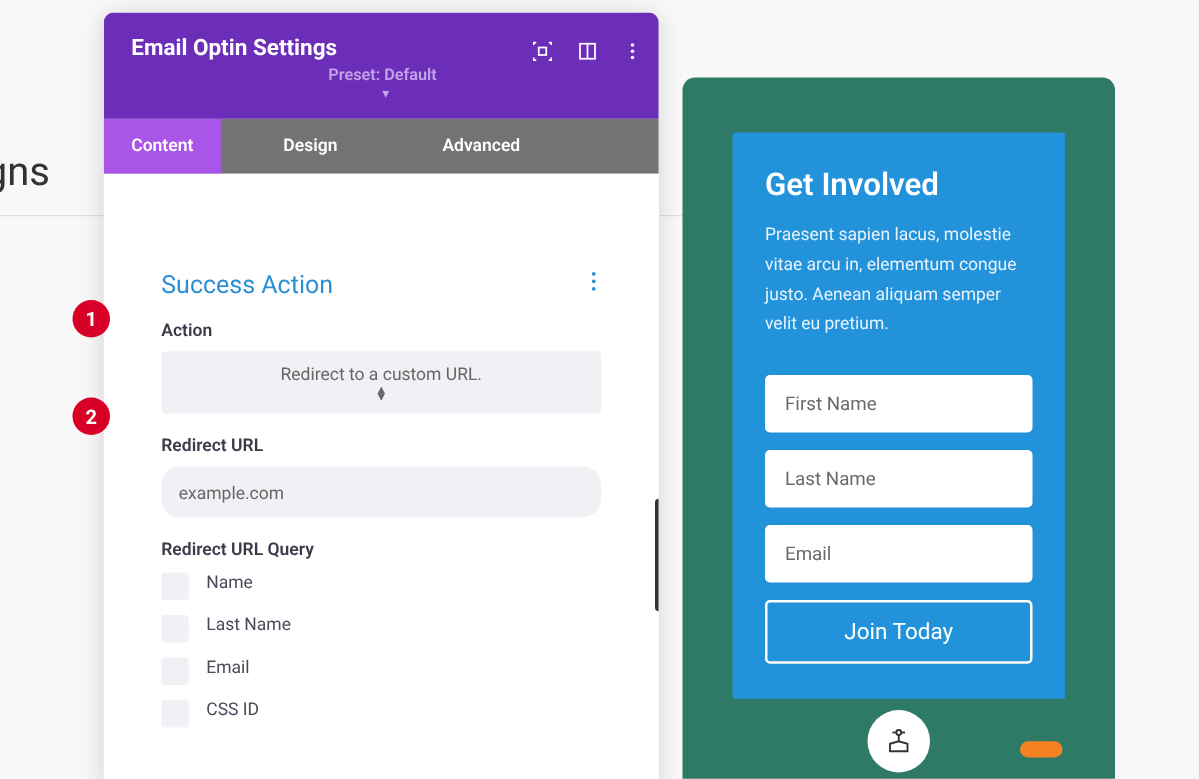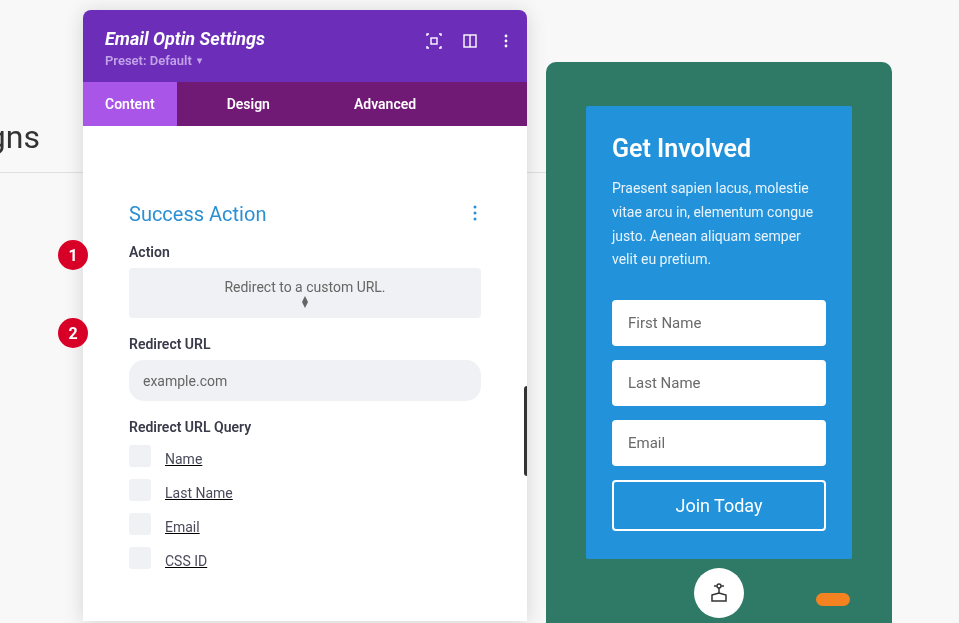--- a/index.html
+++ b/index.html
@@ -43,26 +43,26 @@
     }
     .panel-header {
       background: #6c2eb9;
       padding: 18px 20px 14px 22px;
       position: relative;
     }
     .panel-title {
       color: #fff;
       font-size: 18px;
       font-weight: 700;
-      font-style: italic;
     }
     .panel-preset-row {
       display: flex;
       align-items: center;
       margin-top: 4px;
+      flex-direction: column;
     }
     .panel-preset {
       color: #c3a3e8;
       font-size: 13px;
       font-weight: 600;
     }
     .panel-preset-caret {
       margin-left: 5px;
       color: #c3a3e8;
       font-size: 11px;
@@ -77,21 +77,21 @@
     .header-icon {
       width: 18px;
       height: 18px;
       display: flex;
       align-items: center;
       justify-content: center;
       color: #fff;
       cursor: pointer;
     }
     .tabs {
-      background: #701a75;
+      background: #737373;
       display: flex;
     }
     .tab {
       padding: 14px 22px;
       color: #fff;
       font-size: 14px;
       font-weight: 600;
       cursor: pointer;
     }
     .tab.active {
@@ -164,23 +164,22 @@
     }
     .text-input-value {
       color: #666;
       font-size: 14px;
     }
     .checkbox-list {
       padding: 0 30px;
     }
     .checkbox-row {
       display: flex;
-      align-items: flex-end;
+      align-items: flex-start;
       margin-bottom: 12px;
-      text-decoration: underline;
     }
     .checkbox-box {
       width: 22px;
       height: 22px;
       background: #f0f1f4;
       border-radius: 3px;
       margin-right: 14px;
       cursor: pointer;
     }
     .checkbox-label {

